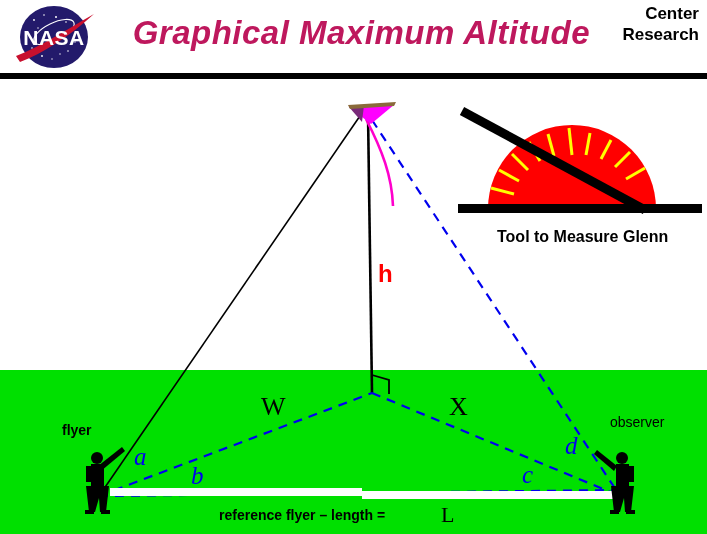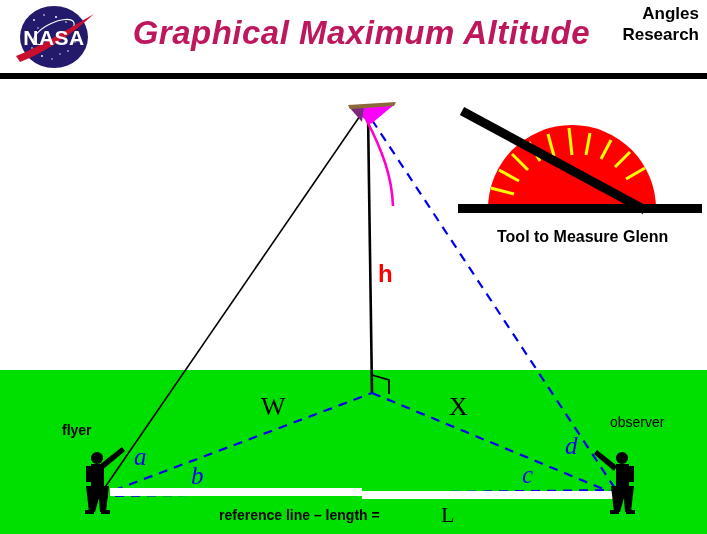--- a/index.html
+++ b/index.html
@@ -83,21 +83,21 @@
           <circle cx="52" cy="50" r="0.7"></circle>
       </g>
       <ellipse cx="46" cy="28" rx="22" ry="9" fill="none" stroke="#ffffff" stroke-width="1.1" transform="rotate(-26 46 28)"></ellipse>
       <path d="M8 52 C30 44 58 26 86 10 C62 32 34 50 12 58 Z" fill="#c8102e"></path>
       <text x="46" y="41" font-family="'Liberation Sans',sans-serif" font-size="21" font-weight="bold" fill="#ffffff" text-anchor="middle" letter-spacing="0.5">NASA</text>
     </svg>
 
     <div id="title" class="lbl">Graphical Maximum Altitude</div>
 
     <div id="grc">
-      <div>Angles</div>
+      <div>Center</div>
       <div>Research</div>
     </div>
 
     <div id="header-rule"></div>
   </div>
 
   <div id="ground"></div>
 
   <svg id="diagram" viewBox="0 0 707 534">
 
@@ -177,17 +177,17 @@
   <div class="lbl" id="lbl-c">c</div>
 
   <div class="lbl" id="lbl-d">d</div>
 
   <div class="lbl" id="lbl-flyer">flyer</div>
 
   <div class="lbl" id="lbl-observer">observer</div>
 
   <div class="lbl" id="lbl-tool">Tool to Measure Glenn</div>
 
-  <div class="lbl" id="lbl-ref">reference  line –  length =</div>
+  <div class="lbl" id="lbl-ref">reference  flyer –  length =</div>
 
   <div class="lbl" id="lbl-refL">L</div>
 
 </div>
 
 </body></html>

